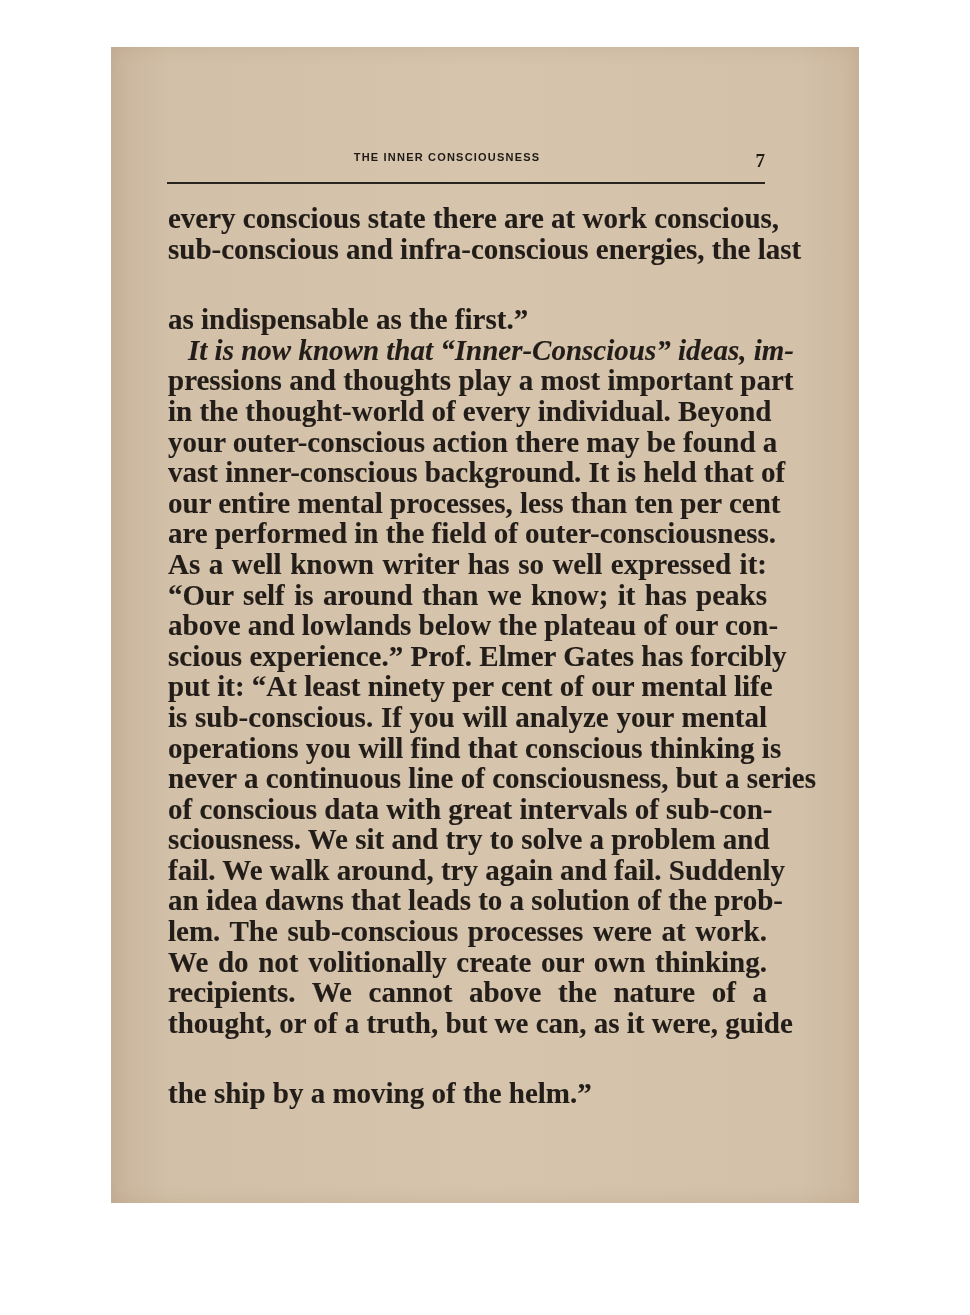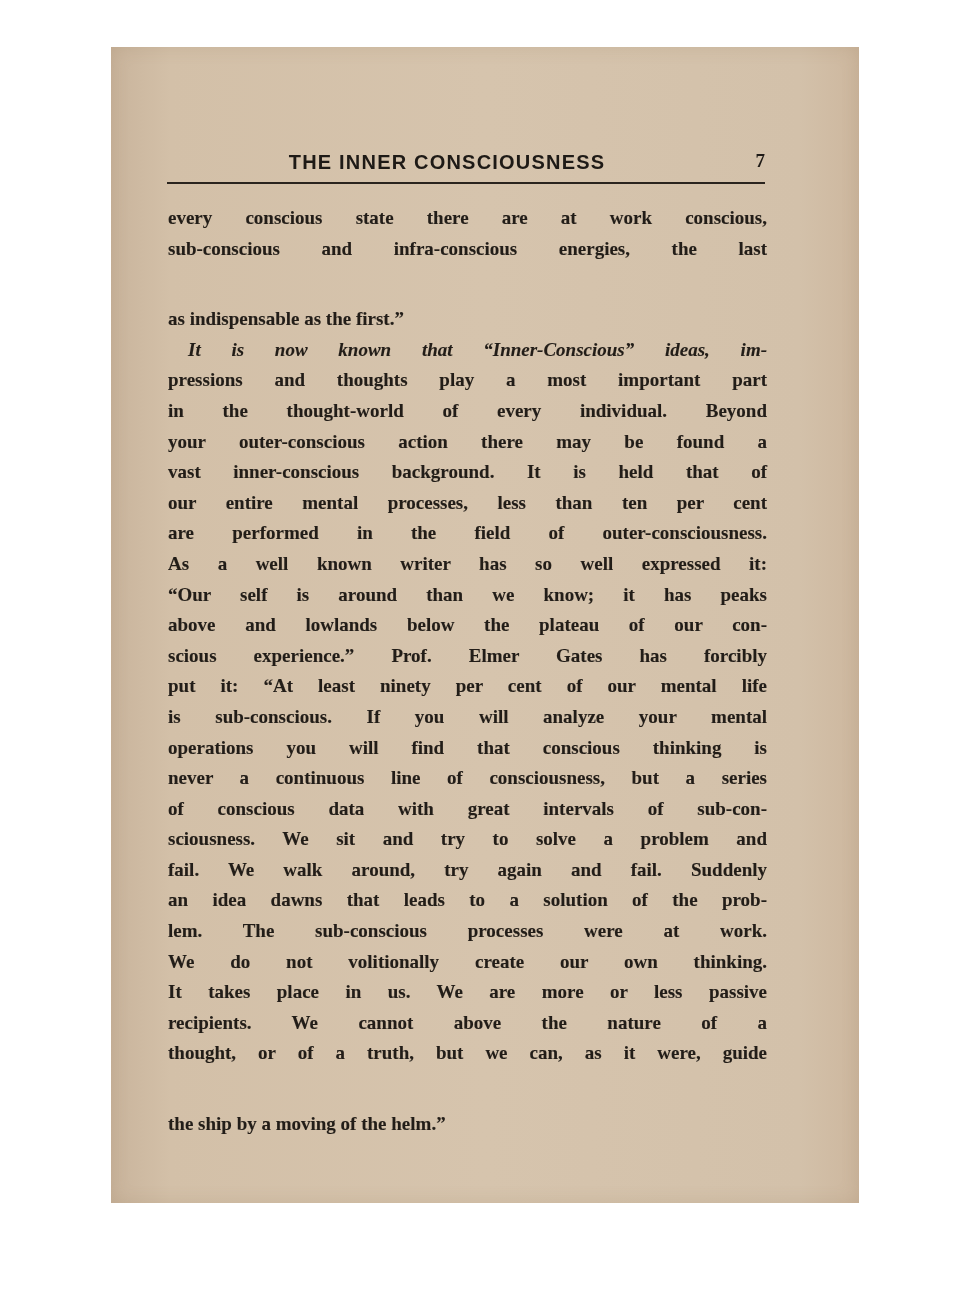--- a/index.html
+++ b/index.html
@@ -30,21 +30,21 @@
       height: 24px;
     }
     .running-title {
       position: absolute;
       left: 0;
       width: 560px;
       text-align: center;
       top: 0;
       font-family: "Liberation Sans", sans-serif;
       font-weight: bold;
-      font-size: 20px;
+      font-size: 11px;
       letter-spacing: 1.2px;
       color: #1e1a16;
     }
     .page-number {
       position: absolute;
       right: 0;
       top: -1px;
       font-family: "Liberation Serif", serif;
       font-weight: bold;
       font-size: 19px;
@@ -57,21 +57,21 @@
       width: 598px;
       height: 2px;
       background: #2a241e;
     }
     .body-text {
       position: absolute;
       left: 57px;
       top: 156px;
       width: 599px;
       font-family: "Liberation Serif", serif;
-      font-size: 19px;
+      font-size: 29px;
       line-height: 30.6px;
       color: #221d18;
       font-weight: bold;
       -webkit-text-stroke: 0.1px #221d18;
     }
     .line {
       display: block;
       text-align: justify;
       text-align-last: justify;
       white-space: nowrap;
@@ -116,18 +116,17 @@
     <span class="line">put it:  “At least ninety per cent of our mental life</span>
     <span class="line">is sub-conscious.  If you will analyze your mental</span>
     <span class="line">operations you will find that conscious thinking is</span>
     <span class="line">never a continuous line of consciousness, but a series</span>
     <span class="line">of conscious data with great intervals of sub-con-</span>
     <span class="line">sciousness.  We sit and try to solve a problem and</span>
     <span class="line">fail.  We walk around, try again and fail.  Suddenly</span>
     <span class="line">an idea dawns that leads to a solution of the prob-</span>
     <span class="line">lem.  The sub-conscious processes were at work.</span>
     <span class="line">We do not volitionally create our own thinking.</span>
-    <span class="line">It takes place in us.  We are more or less passive</span>
     <span class="line">recipients.  We cannot above the nature of a</span>
     <span class="line">thought, or of a truth, but we can, as it were, guide</span>
     <span class="line last">the ship by a moving of the helm.”</span>
   </div>
 </div>
 
 </body></html>

